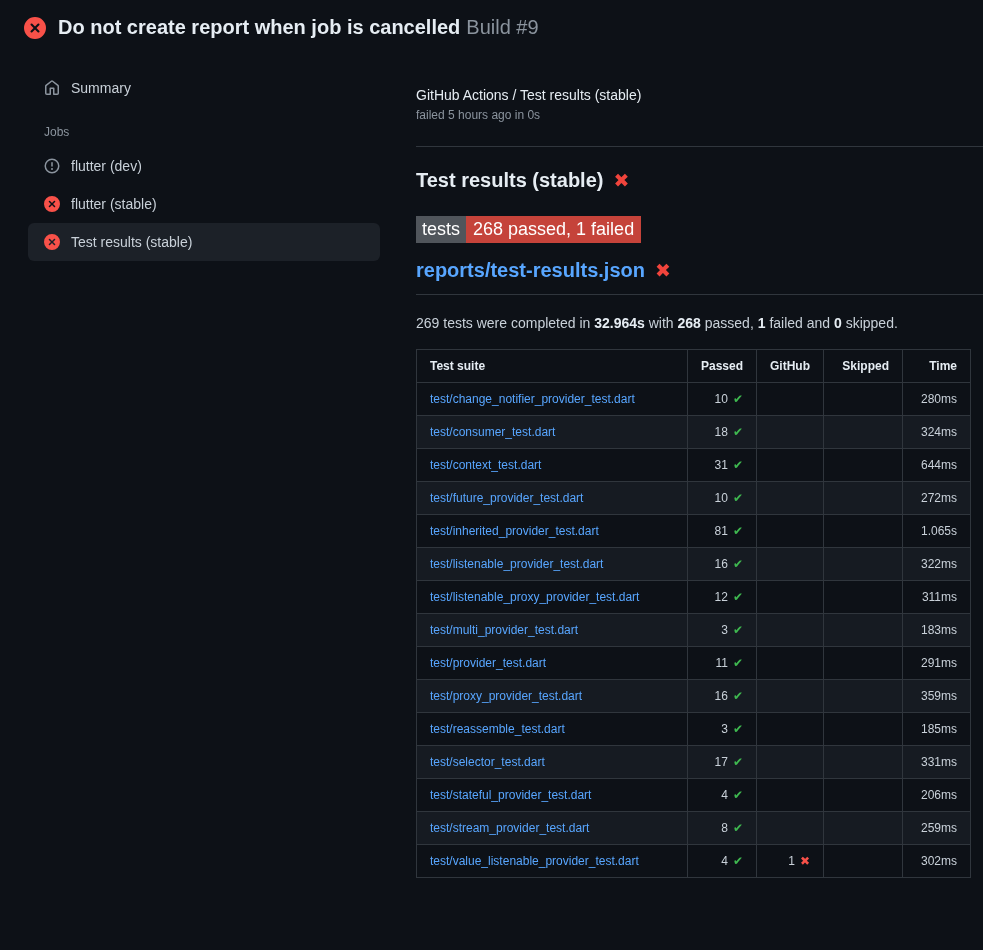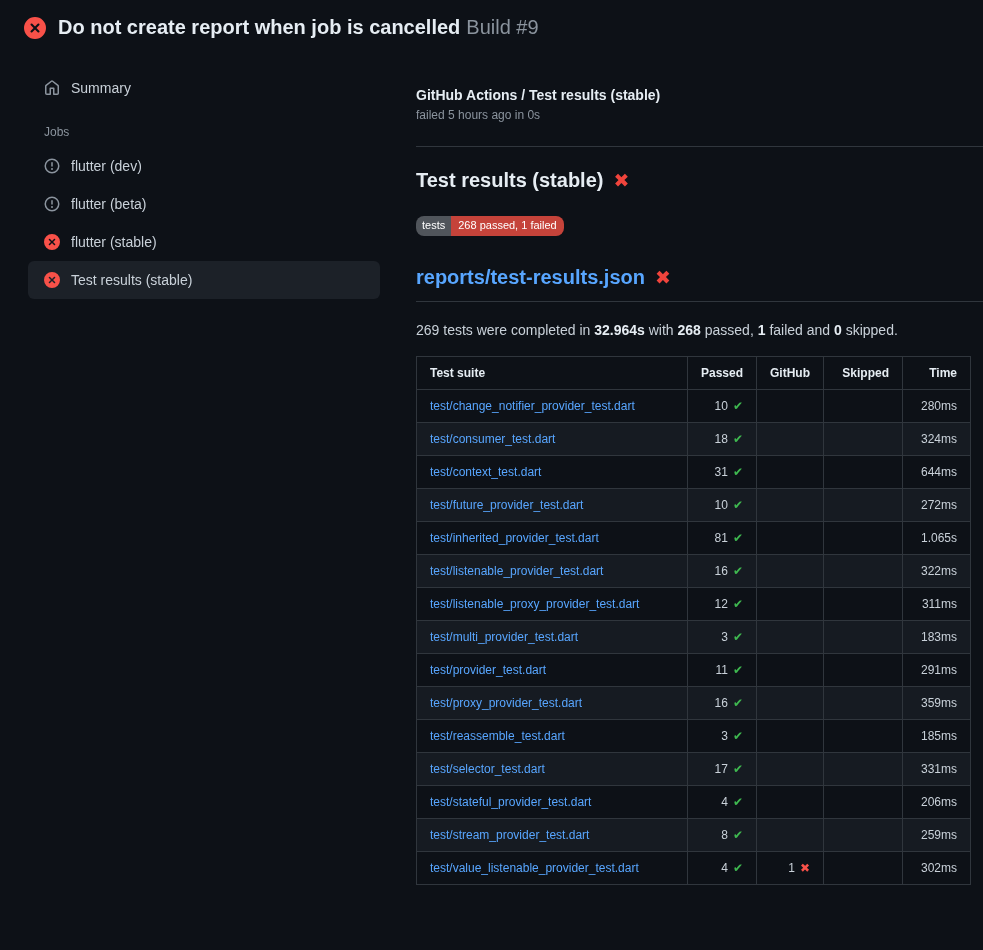--- a/index.html
+++ b/index.html
@@ -61,21 +61,21 @@
     padding: 18px 16px 8px 16px;
   }
 
   
   .main {
     flex: 1;
     min-width: 0;
     padding: 36px 0 24px 24px;
   }
   .breadcrumb {
-    font-weight: 700;
+    font-weight: 400;
     color: #e6edf3;
     margin-bottom: 5px;
   }
   .status-line {
     font-size: 12px;
     color: #8b949e;
     margin-bottom: 24px;
   }
   .divider {
     border: 0;
@@ -92,25 +92,25 @@
     margin: 22px 0 24px 0;
   }
   .heading-x {
     color: #f0443c;
     font-weight: 700;
     font-size: 19px;
     line-height: 1;
   }
   .badge {
     display: inline-flex;
-    font-size: 11px;
+    font-size: 18px;
     line-height: 1;
-    border-radius: 8px;
+    border-radius: 0;
     overflow: hidden;
-    margin-bottom: 30px;
+    margin-bottom: 16px;
   }
   .badge-label { background: #50555b; color: #ffffff; padding: 4px 6px 5px 6px; }
   .badge-value { background: #c5433a; color: #ffffff; padding: 4px 7px 5px 7px; }
   .report-title {
     display: flex;
     align-items: center;
     gap: 10px;
     font-size: 20px;
     font-weight: 700;
     margin: 0 0 20px 0;
@@ -174,30 +174,20 @@
       <span class="icon">
         <svg width="16" height="16" viewBox="0 0 16 16">
             <circle cx="8" cy="8" r="6.75" fill="none" stroke="#8b949e" stroke-width="1.5"></circle>
             <rect x="7.25" y="3.9" width="1.5" height="4.8" rx="0.75" fill="#8b949e"></rect>
             <circle cx="8" cy="10.9" r="1" fill="#8b949e"></circle>
           </svg>
       </span>
       <span>flutter (dev)</span>
     </div>
 
-    <div class="side-item">
-      <span class="icon">
-        <svg width="16" height="16" viewBox="0 0 16 16">
-            <circle cx="8" cy="8" r="6.75" fill="none" stroke="#8b949e" stroke-width="1.5"></circle>
-            <rect x="7.25" y="3.9" width="1.5" height="4.8" rx="0.75" fill="#8b949e"></rect>
-            <circle cx="8" cy="10.9" r="1" fill="#8b949e"></circle>
-          </svg>
-      </span>
-      <span>flutter (beta)</span>
-    </div>
 
     <div class="side-item">
       <span class="icon">
         <svg width="16" height="16" viewBox="0 0 16 16" fill="#f85149">
             <path d="M2.343 13.657A8 8 0 1 1 13.657 2.343 8 8 0 0 1 2.343 13.657ZM6.03 4.97a.751.751 0 0 0-1.042.018.751.751 0 0 0-.018 1.042L6.94 8 4.97 9.97a.749.749 0 0 0 .326 1.275.749.749 0 0 0 .734-.215L8 9.06l1.97 1.97a.749.749 0 0 0 1.275-.326.749.749 0 0 0-.215-.734L9.06 8l1.97-1.97a.749.749 0 0 0-.326-1.275.749.749 0 0 0-.734.215L8 6.94Z"></path>
           </svg>
       </span>
       <span>flutter (stable)</span>
     </div>
 

